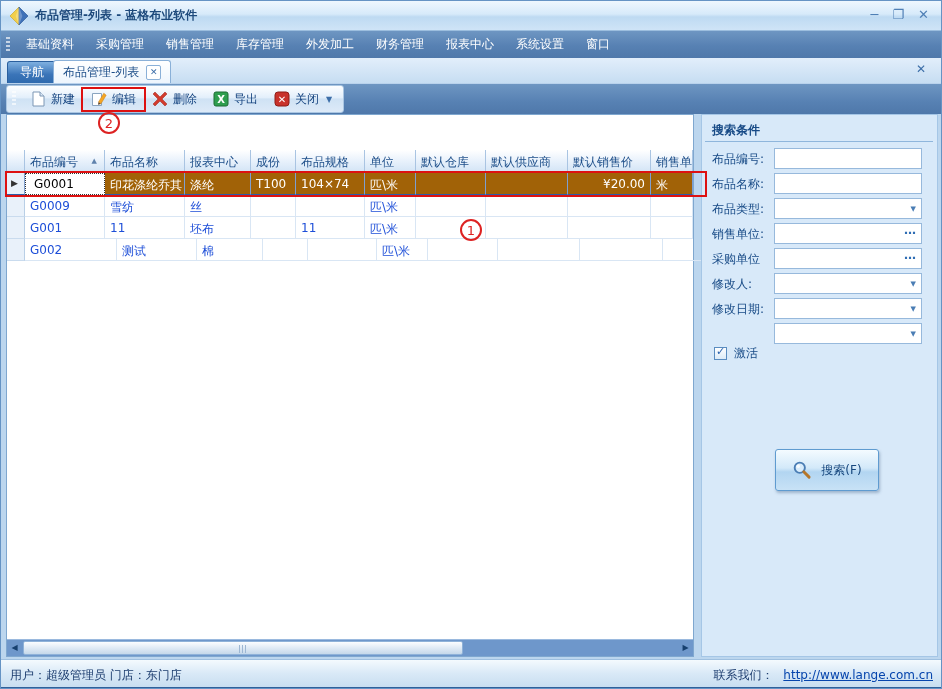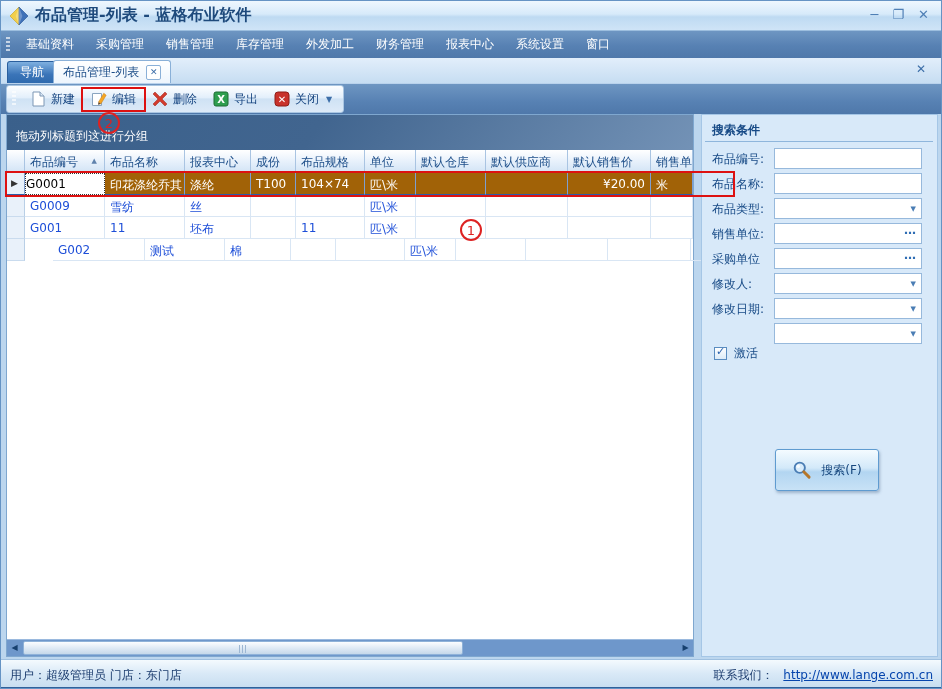--- a/index.html
+++ b/index.html
@@ -5,21 +5,21 @@
   * { margin:0; padding:0; box-sizing:border-box; }
   body { font-family:"DejaVu Sans","Liberation Sans",sans-serif; font-size:12px; background:#e8eef5; }
   .window { position:relative; width:942px; height:689px; background:#bcd6ee;
             border:1px solid #6593c4; overflow:hidden; }
 
   
   .titlebar { position:absolute; left:0; top:0; width:100%; height:30px;
     background:linear-gradient(#eef7fe 0%,#d7eafa 45%,#bedaf2 55%,#cfe4f7 100%);
     border-bottom:1px solid #9cbede; display:flex; align-items:center; }
   .app-icon { margin-left:9px; width:18px; height:18px; }
-  .title-text { margin-left:7px; color:#1e4a7c; font-weight:bold; font-size:16px; }
+  .title-text { margin-left:7px; color:#1e4a7c; font-weight:bold; font-size:12px; }
   .win-controls { position:absolute; right:12px; top:5px; display:flex; gap:14px; }
   .win-ctl { color:#4f7fb5; font-weight:bold; font-size:13px; line-height:18px; cursor:default; }
 
   
   .menubar { position:absolute; left:0; top:30px; width:100%; height:27px;
     background:linear-gradient(#6e96c2 0%,#5781b3 55%,#4f78aa 100%);
     display:flex; align-items:center; color:#fff; }
   .grip { width:4px; height:16px; margin:0 6px 0 5px;
     background:repeating-linear-gradient(to bottom,rgba(255,255,255,.65) 0 2px,transparent 2px 4px); }
   .menu-item { padding:3px 10px; margin-right:2px; border-radius:2px; cursor:default; }
@@ -64,21 +64,21 @@
   .sort-arrow { position:absolute; right:7px; top:7px; font-size:7px; color:#5f82ad; }
   .rows { position:absolute; left:0; top:58px; }
   .gridrow { display:flex; height:22px; position:relative; }
   .gridrow.row-hl { outline:2px solid #dd1111; outline-offset:0px; z-index:5; }
   .cell { height:22px; border-right:1px solid #d9e6f4; border-bottom:1px solid #d9e6f4;
     padding:4px 0 0 5px; overflow:hidden; white-space:nowrap; color:#1d4ed8; }
   .cell.ind { background:#e9f1fa; border-right:1px solid #b9cfe6; border-bottom:1px solid #c9dbee;
     color:#333; font-size:9px; padding:5px 0 0 4px; }
   .gridrow.selected .cell { background:#a16207; color:#fff; border-right:1px solid #7f9fd0; border-bottom:1px solid #2b5da8; }
   .gridrow.selected .cell.ind { background:#e9f1fa; color:#333; }
-  .gridrow.selected .cell.focus { background:#fff; color:#000; border:1px dotted #333; padding:3px 0 0 0; }
+  .gridrow.selected .cell.focus { background:#fff; color:#000; border:1px dotted #333; padding:3px 0 0 8px; }
   .cell.num { text-align:right; padding-right:5px; padding-left:0; }
 
   .hscroll { position:absolute; left:0; bottom:0; width:686px; height:17px;
     background:#6e97cb; border-top:1px solid #9ab9de; }
   .sb-btn { position:absolute; top:0; width:15px; height:16px; color:#17406f;
     text-align:center; line-height:16px; font-size:8px; }
   .sb-btn.left { left:0; } .sb-btn.right { right:0; }
   .sb-thumb { position:absolute; left:16px; top:1px; width:440px; height:14px;
     background:linear-gradient(#fbfdff,#dfeaf5 50%,#c5d8ea); border:1px solid #8fb2d8; border-radius:2px; }
   .sb-grip { position:absolute; left:50%; top:3px; width:8px; height:8px; margin-left:-4px;
@@ -199,21 +199,20 @@
             <span>关闭</span>
             <span class="dd-arrow">▼</span>
           </div>
         </div>
     </div>
   </div>
 
   <div class="content">
 
     <div class="grid-panel">
-      <div class="groupbar">拖动列标题到这进行分组</div>
       <div class="header-row" id="grid-header">
           <div class="hcell" style="width: 18px;"><span></span></div>
           <div class="hcell" style="width: 80px;"><span>布品编号</span><span class="sort-arrow">▲</span></div>
           <div class="hcell" style="width: 80px;"><span>布品名称</span></div>
           <div class="hcell" style="width: 66px;"><span>报表中心</span></div>
           <div class="hcell" style="width: 45px;"><span>成份</span></div>
           <div class="hcell" style="width: 69px;"><span>布品规格</span></div>
           <div class="hcell" style="width: 51px;"><span>单位</span></div>
           <div class="hcell" style="width: 70px;"><span>默认仓库</span></div>
           <div class="hcell" style="width: 82px;"><span>默认供应商</span></div>
@@ -255,21 +254,21 @@
             <div class="cell" style="width: 45px;"></div>
             <div class="cell" style="width: 69px;">11</div>
             <div class="cell" style="width: 51px;">匹\米</div>
             <div class="cell" style="width: 70px;"></div>
             <div class="cell" style="width: 82px;"></div>
             <div class="cell num" style="width: 83px;"></div>
             <div class="cell" style="width: 42px;"></div>
           </div>
           <div class="gridrow">
             <div class="cell ind" style="width: 18px;"></div>
-            <div class="cell" style="width: 92px; margin-left: 28px;">G002</div>
+            <div class="cell" style="width: 92px;">G002</div>
             <div class="cell" style="width: 80px;">测试</div>
             <div class="cell" style="width: 66px;">棉</div>
             <div class="cell" style="width: 45px;"></div>
             <div class="cell" style="width: 69px;"></div>
             <div class="cell" style="width: 51px;">匹\米</div>
             <div class="cell" style="width: 70px;"></div>
             <div class="cell" style="width: 82px;"></div>
             <div class="cell num" style="width: 83px;"></div>
             <div class="cell" style="width: 42px;"></div>
           </div>

